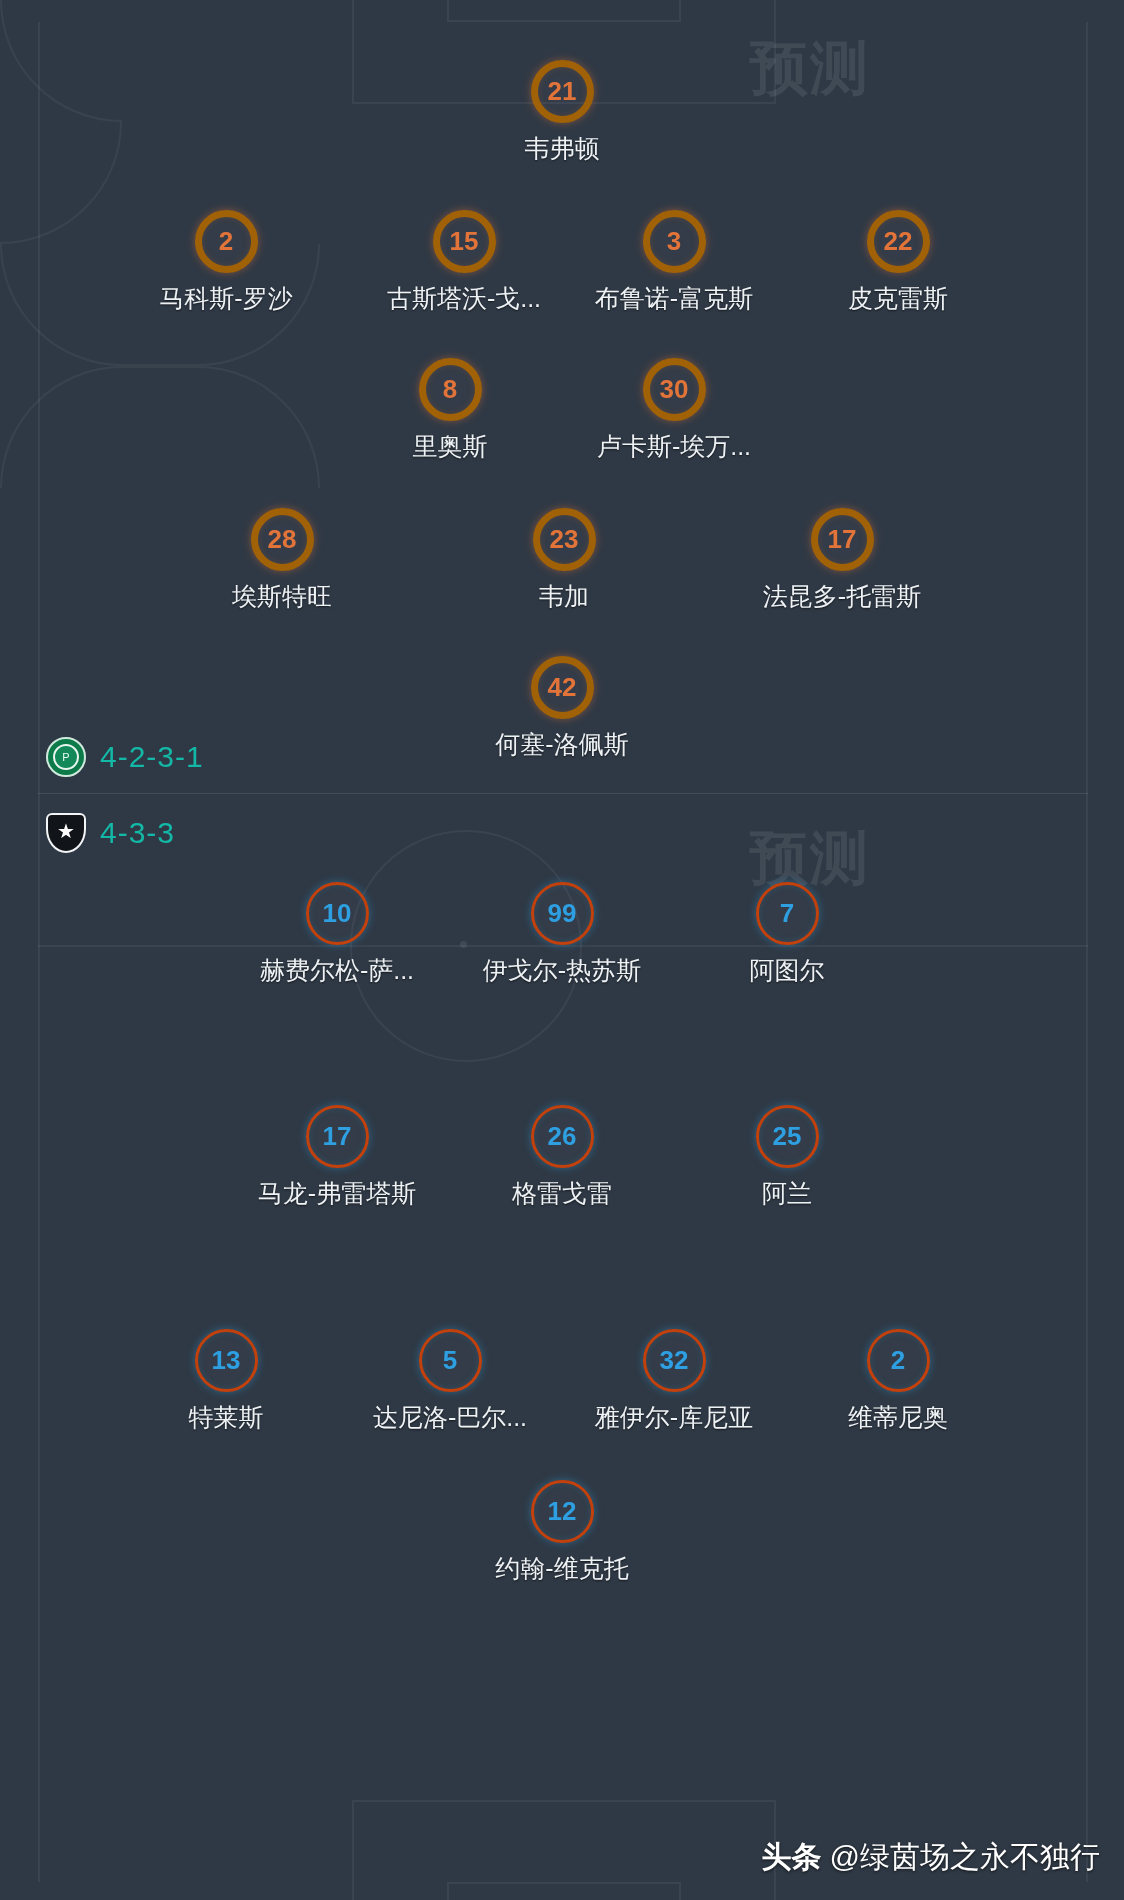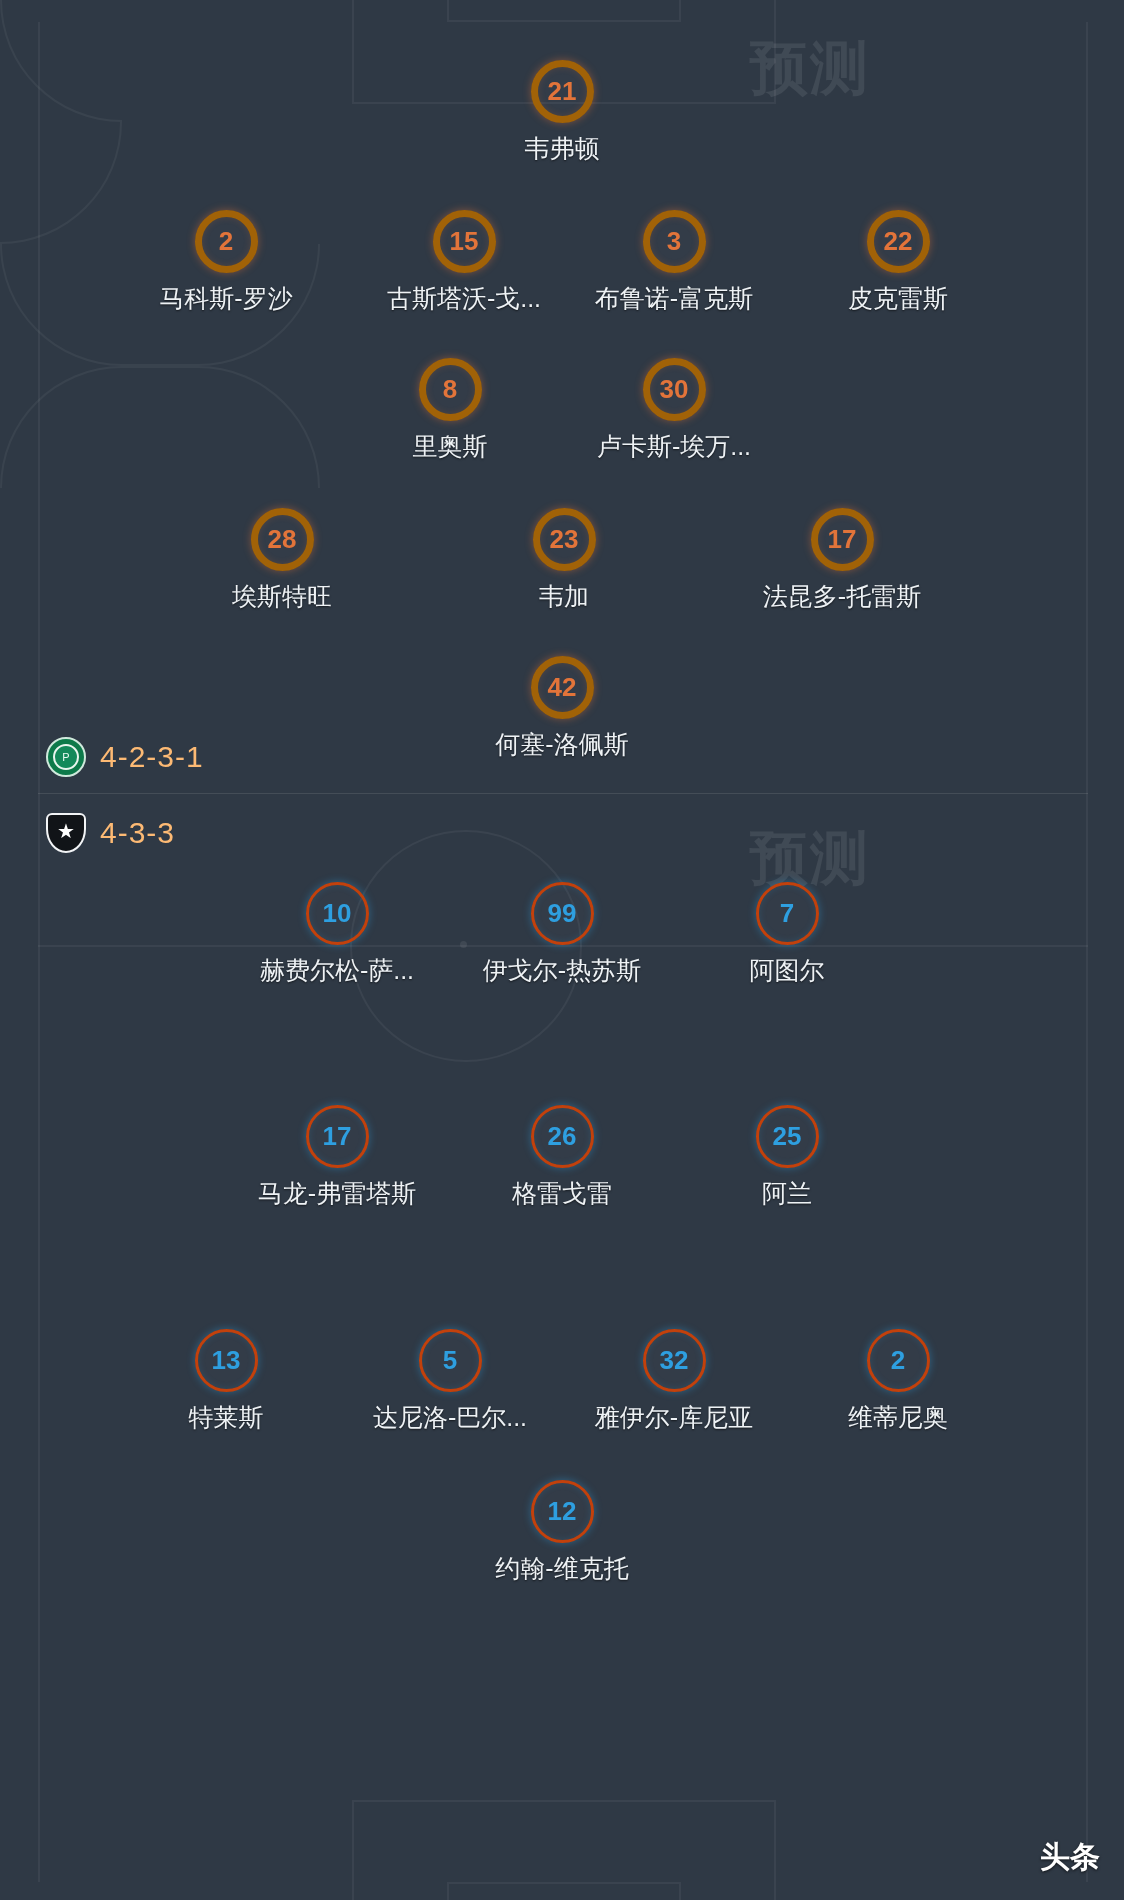--- a/index.html
+++ b/index.html
@@ -99,21 +99,21 @@
   
   .formation{
     position:absolute;
     left:46px;
     display:flex;
     align-items:center;
     gap:14px;
     height:54px;
   }
   .badge{width:40px;height:40px;flex:0 0 40px;position:relative;}
-  .ftext{font-size:30px;color:#fdba74;letter-spacing:1px;}
+  .ftext{font-size:30px;color:#14b8a6;letter-spacing:1px;}
   .form-a{top:730px;}
   .form-b{top:806px;}
   .divider{position:absolute;left:38px;top:793px;width:1050px;height:1px;background:rgba(255,255,255,.10);}
 
   
   .badge-palmeiras{
     border-radius:50%;
     background:#0d7a4a;
     border:2px solid #cfe9dc;
     display:flex;align-items:center;justify-content:center;
@@ -281,15 +281,16 @@
 
   <div class="formation form-b">
     <div class="badge badge-botafogo">
       <span>★</span>
     </div>
     <div class="ftext">4-3-3</div>
   </div>
 
   <div class="credit">
     <span>头条</span>
+    <span class="handle">@绿茵场之永不独行</span>
   </div>
 
 </div>
 
 </body></html>

